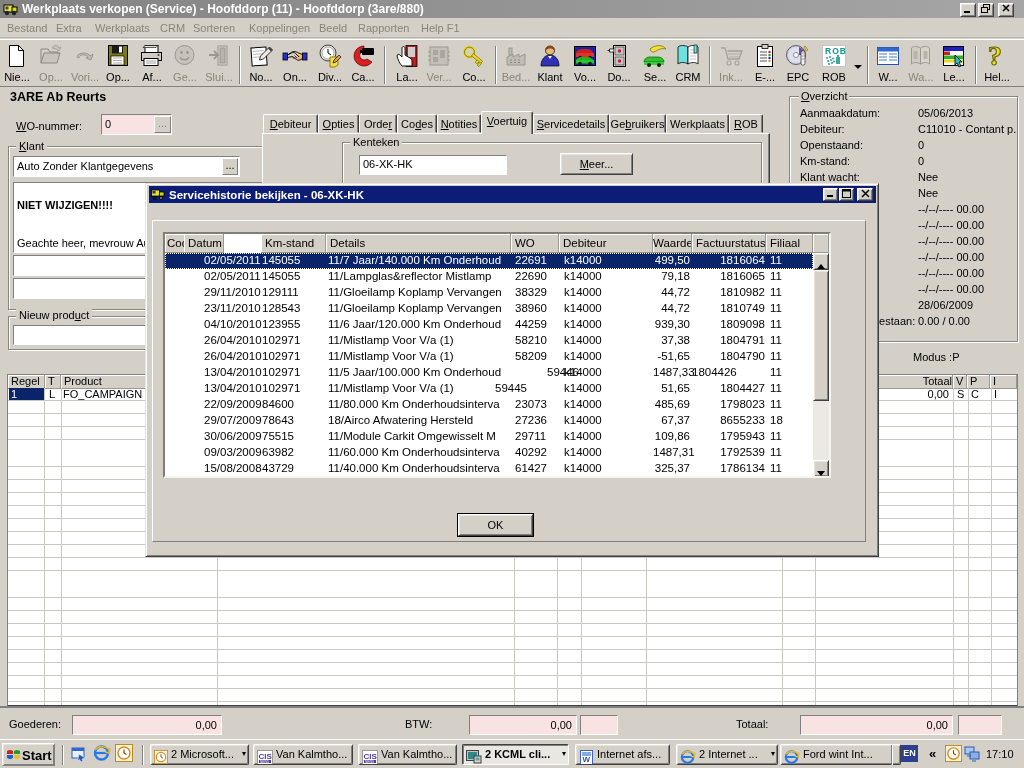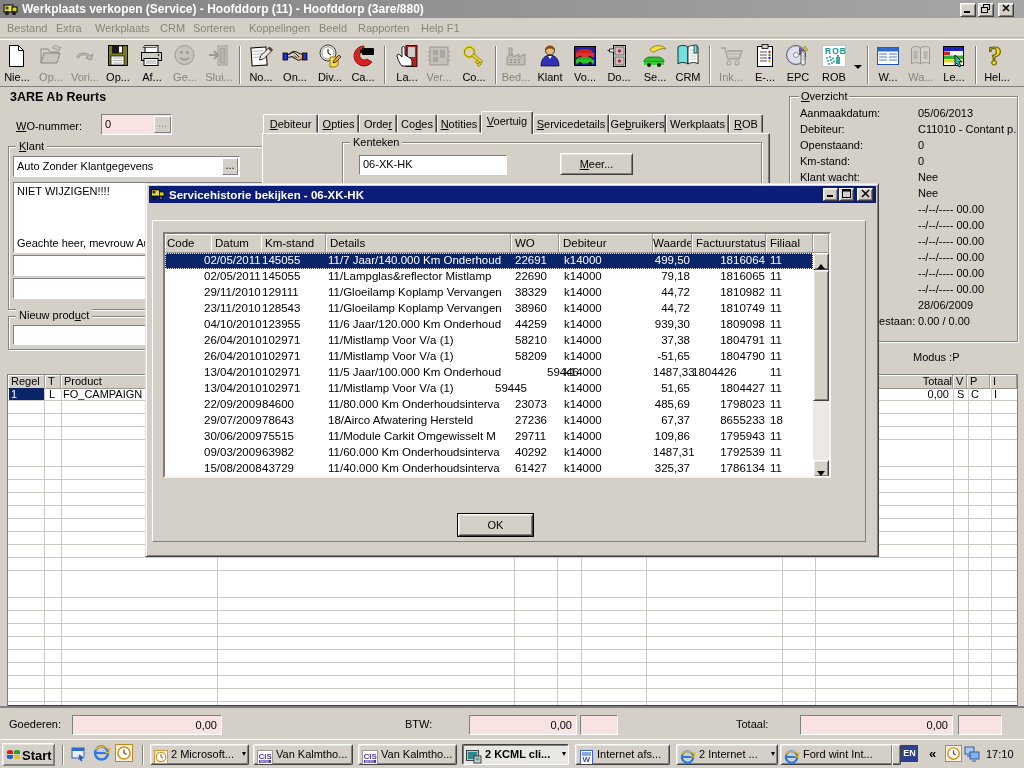--- a/index.html
+++ b/index.html
@@ -365,21 +365,21 @@
     <div class="ab" style="left:52px;top:1px;width:17px;height:17px;border:1px solid;border-color:#fff #808080 #808080 #fff;background:#d4d0c8;text-align:center;line-height:13px;color:#888;">...</div>
   </div>
 
   <div class="ab gb" style="left:8px;top:59px;width:501px;height:164px;"></div>
   <div class="ab" style="left:16px;top:53px;background:#d4d0c8;padding:0 3px;"><u>K</u>lant</div>
   <div class="ab sunken2" style="left:13px;top:69px;width:227px;height:21px;background:#fff;">
     <div class="ab" style="left:3px;top:3px;white-space:nowrap;">Auto Zonder Klantgegevens</div>
     <div class="ab" style="left:208px;top:1px;width:16px;height:17px;border:1px solid;border-color:#fff #808080 #808080 #fff;background:#d4d0c8;text-align:center;line-height:13px;">...</div>
   </div>
   <div class="ab sunken2" style="left:13px;top:95px;width:270px;height:71px;background:#fff;">
-    <div class="ab" style="left:3px;top:2px;">NIET WIJZIGEN!!!!</div>
+    <div class="ab" style="left:3px;top:16px;font-weight:bold;">NIET WIJZIGEN!!!!</div>
     <div class="ab" style="left:3px;top:54px;white-space:nowrap;">Geachte heer, mevrouw Auto</div>
   </div>
   <div class="ab sunken2" style="left:13px;top:168px;width:270px;height:21px;background:#fff;"></div>
   <div class="ab sunken2" style="left:13px;top:191px;width:270px;height:21px;background:#fff;"></div>
 
   <div class="ab gb" style="left:8px;top:229px;width:275px;height:34px;"></div>
   <div class="ab" style="left:16px;top:222px;background:#d4d0c8;padding:0 3px;">Nieuw prod<u>u</u>ct</div>
   <div class="ab sunken2" style="left:13px;top:238px;width:263px;height:20px;background:#fff;"></div>
 
   <div class="ab" style="left:262px;top:27px;width:508px;height:430px;">
@@ -586,21 +586,21 @@
           <rect x="0.5" y="0.5" width="8" height="8" fill="none" stroke="#000"></rect>
           <rect x="0.5" y="0.5" width="8" height="2" fill="#000"></rect>
         </svg></div>
     <div class="wbtn" style="left:708px;top:2px;width:16px;height:13px;"><svg width="9" height="9">
           <path d="M1 1 L8 8 M8 1 L1 8" stroke="#000" stroke-width="1.5"></path>
         </svg></div>
   </div>
   <div class="ab" style="left:6px;top:36px;width:714px;height:322px;border:1px solid;border-color:#fff #808080 #808080 #fff;"></div>
   <div class="ab" style="left:17px;top:48px;width:668px;height:246px;border:2px solid;border-color:#807e76 #f6f4ee #f6f4ee #807e76;background:#fff;overflow:hidden;">
     <div class="dhc" style="left:0;width:56px;padding-left:2px;">Code</div>
-    <div class="dhc" style="left:46px;width:66px;">Datum</div>
+    <div class="dhc" style="left:19px;width:40px;">Datum</div>
     <div class="dhc" style="left:96px;width:65px;">Km-stand</div>
     <div class="dhc" style="left:161px;width:185px;">Details</div>
     <div class="dhc" style="left:346px;width:48px;">WO</div>
     <div class="dhc" style="left:394px;width:94px;">Debiteur</div>
     <div class="dhc" style="left:488px;width:39px;text-align:right;padding-right:3px;padding-left:0;">Waarde</div>
     <div class="dhc" style="left:527px;width:74px;">Factuurstatus</div>
     <div class="dhc" style="left:601px;width:47px;">Filiaal</div>
     <div class="dhc" style="left:648px;width:16px;padding-left:0;"></div>
 <div class="drow sel" style="top:19px;">
 <span style="left:39px;">02/05/2011</span>

